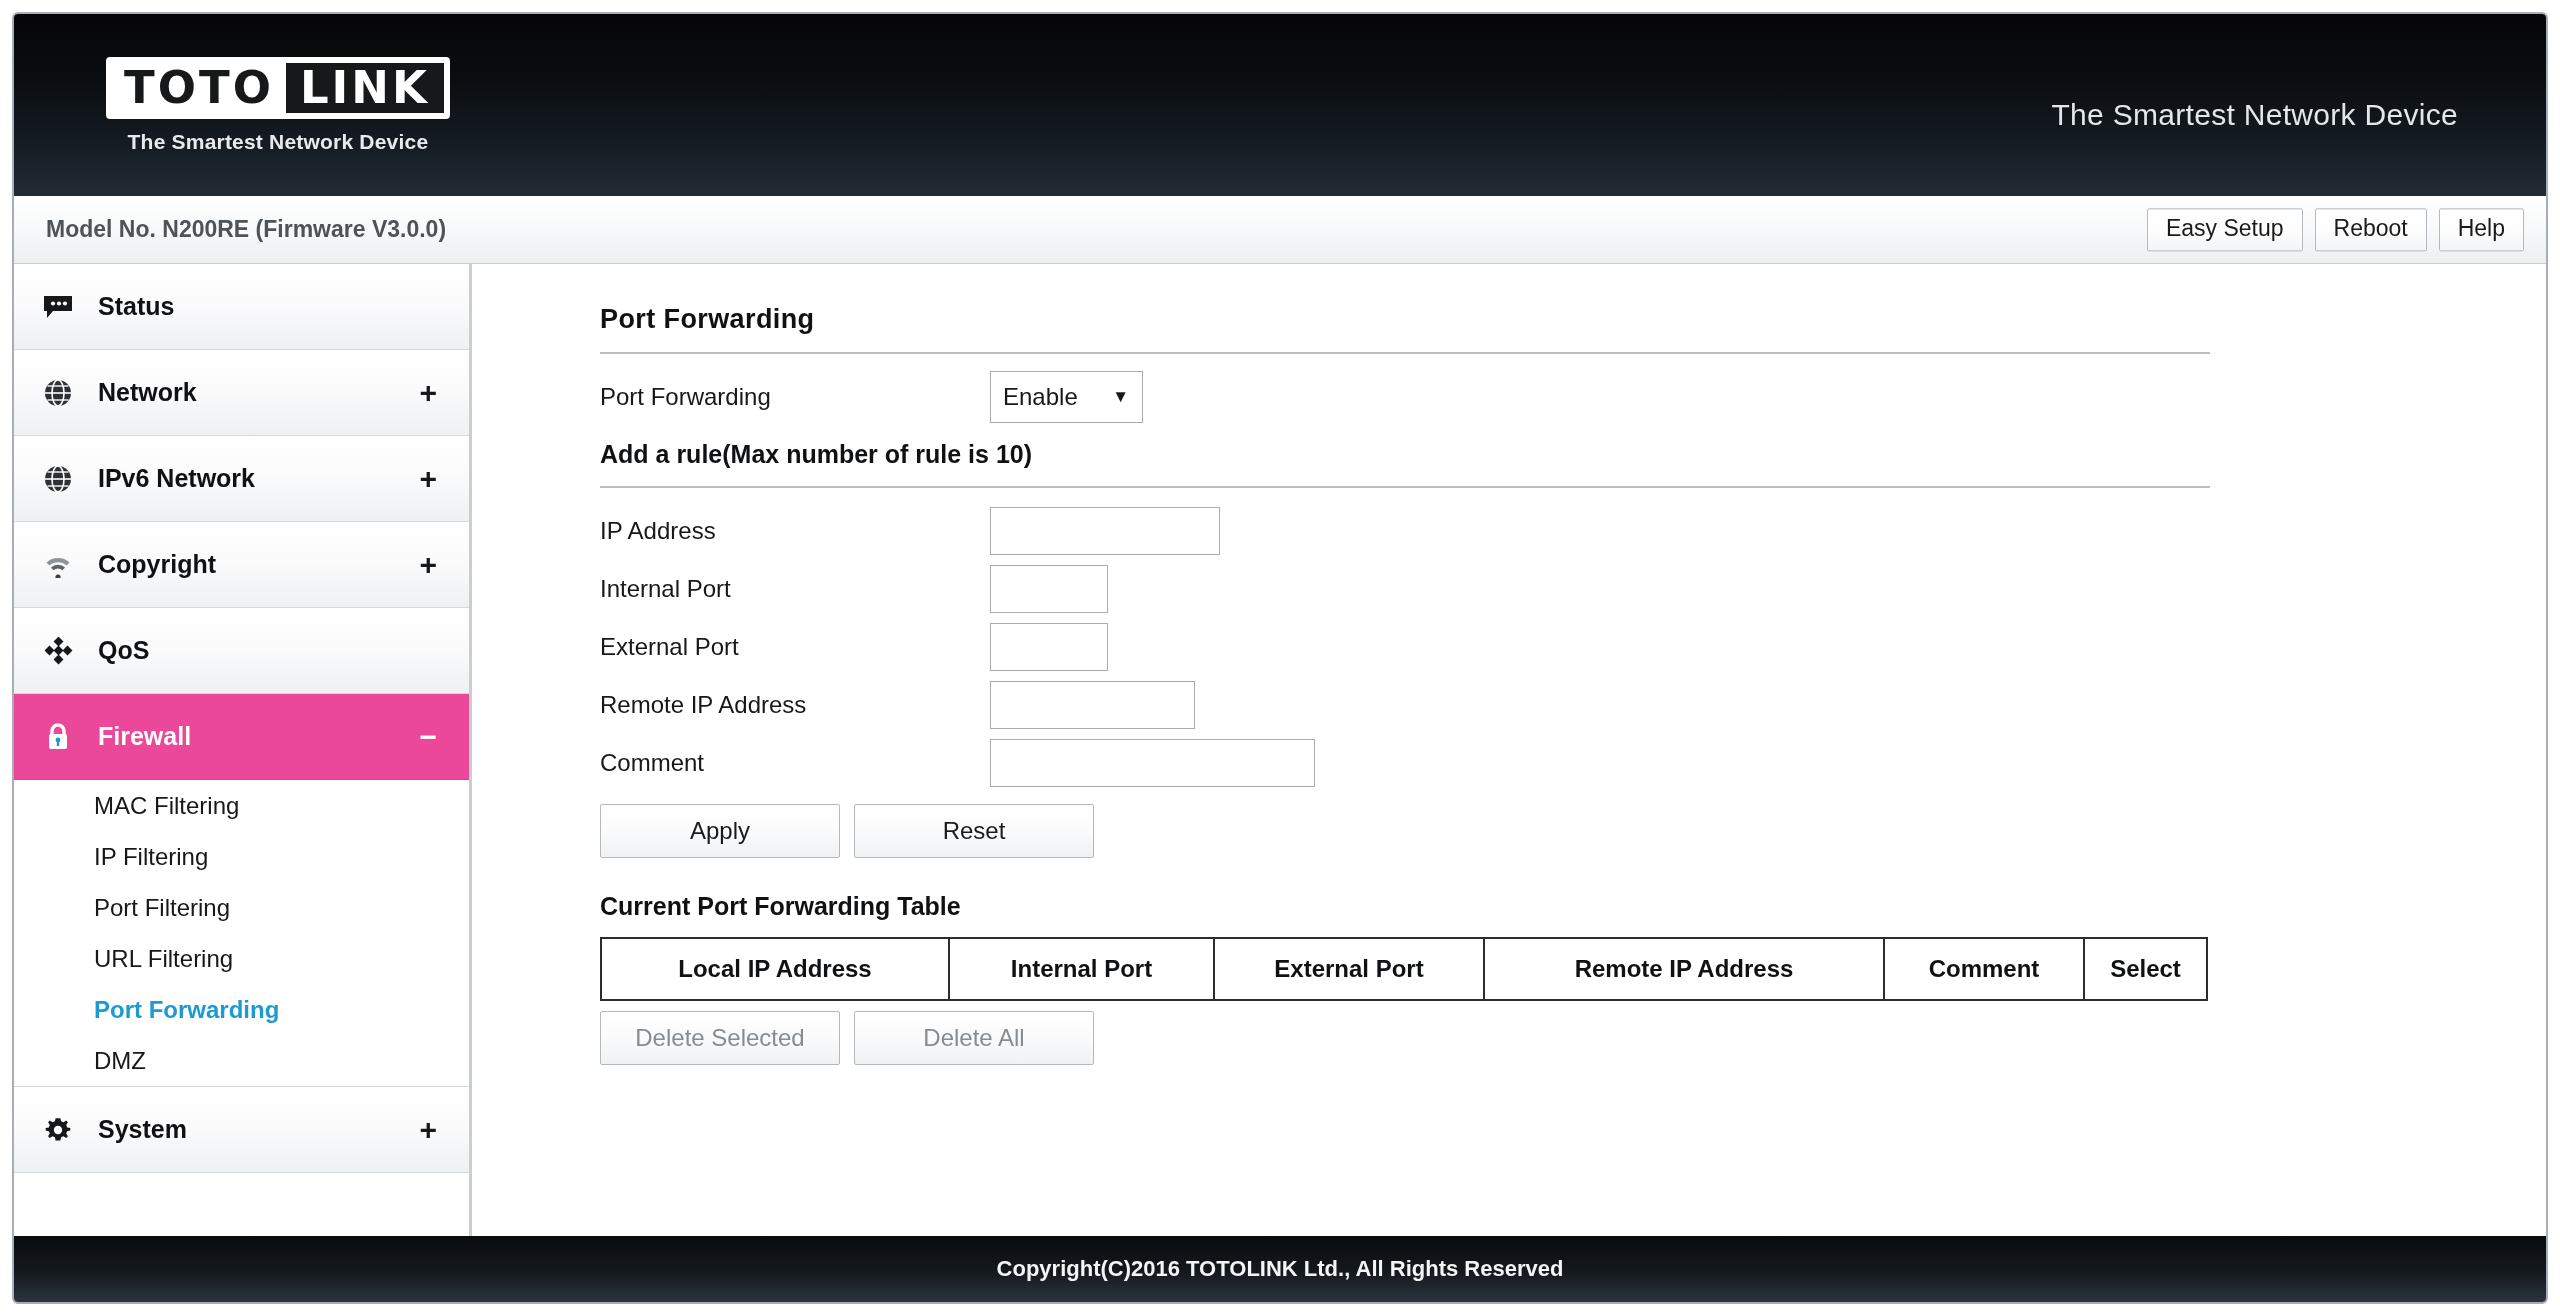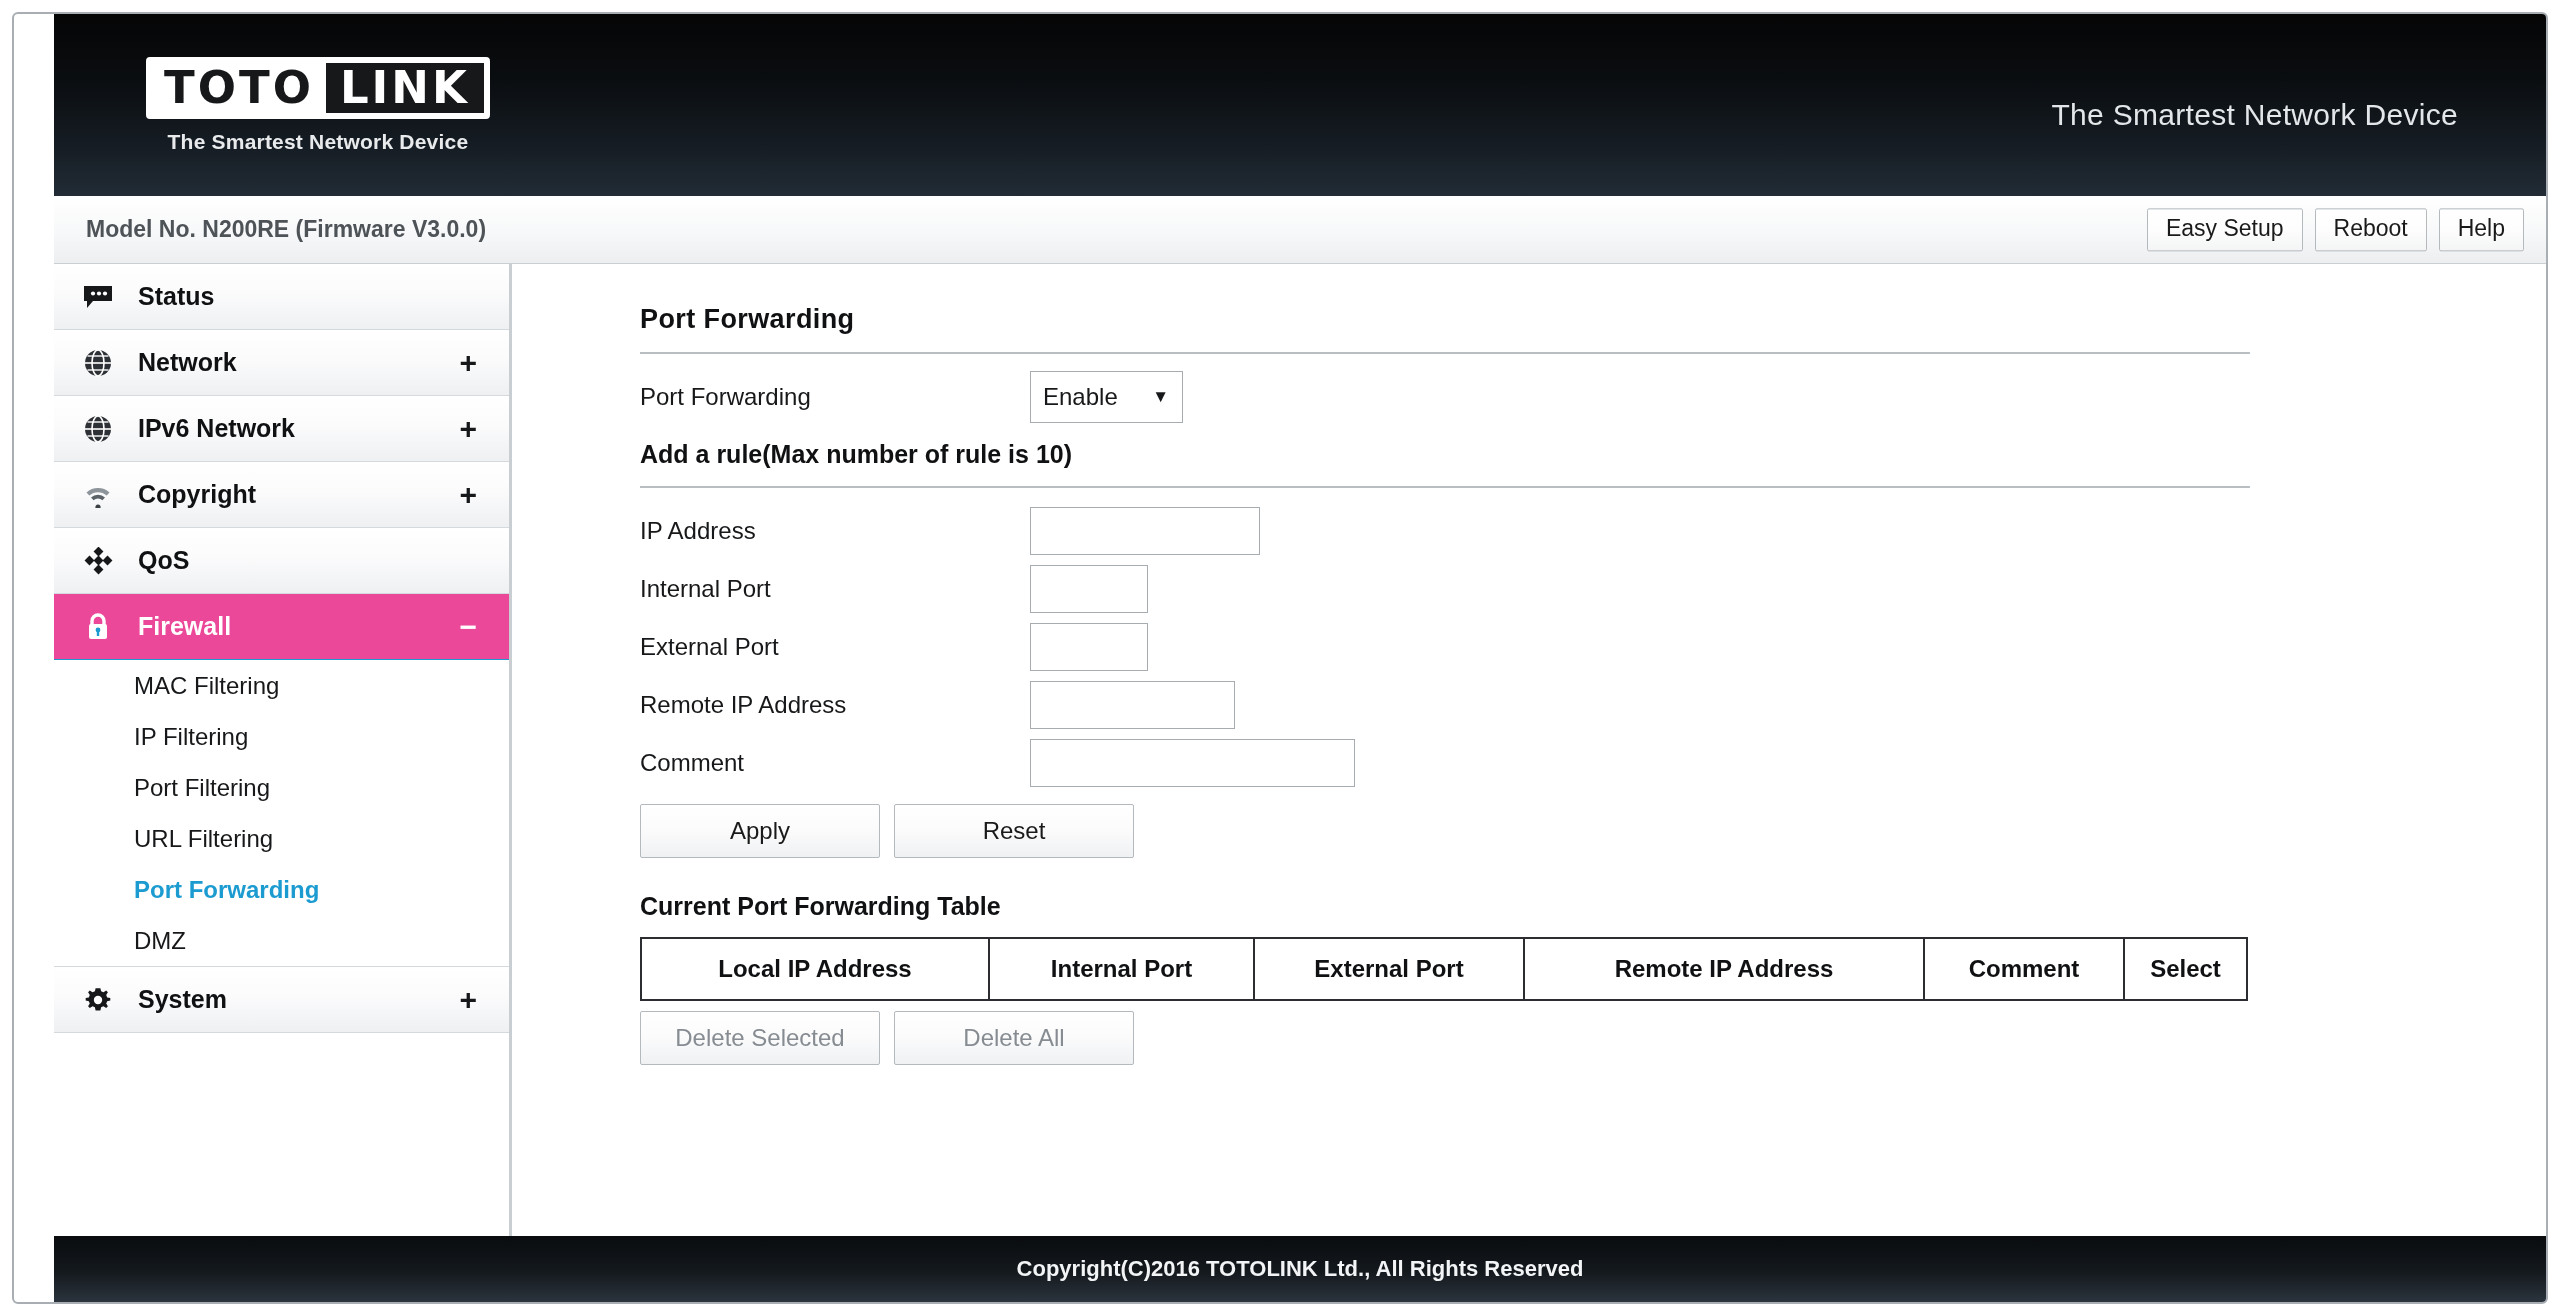--- a/index.html
+++ b/index.html
@@ -18,21 +18,20 @@
   .frame {
     position: absolute;
     left: 12px; top: 12px;
     width: 2536px; height: 1292px;
     border: 2px solid #a8aeb4;
     border-radius: 6px;
     background: #ffffff;
     overflow: hidden;
     display: flex;
     flex-direction: column;
-    padding-left: 40px;
   }
 
   
   .brand-header {
     position: relative;
     height: 182px;
     flex: 0 0 182px;
     background: linear-gradient(to bottom, #050506 0%, #0a0d10 35%, #151c23 72%, #222c36 100%);
     display: flex;
     align-items: center;
@@ -136,21 +135,21 @@
 
   
   .sidebar {
     width: 458px;
     flex: 0 0 458px;
     border-right: 3px solid #c9ced3;
     background: #ffffff;
   }
   .nav-item {
     position: relative;
-    height: 66px;
+    height: 86px;
     display: flex;
     align-items: center;
     background: linear-gradient(to bottom, #ffffff 0%, #fbfbfc 45%, #eef0f2 100%);
     border-bottom: 1px solid #d4d9dd;
     cursor: pointer;
   }
   .nav-item.active {
     background: #ec4899;
     border-bottom: 1px solid #1c9bd1;
   }

